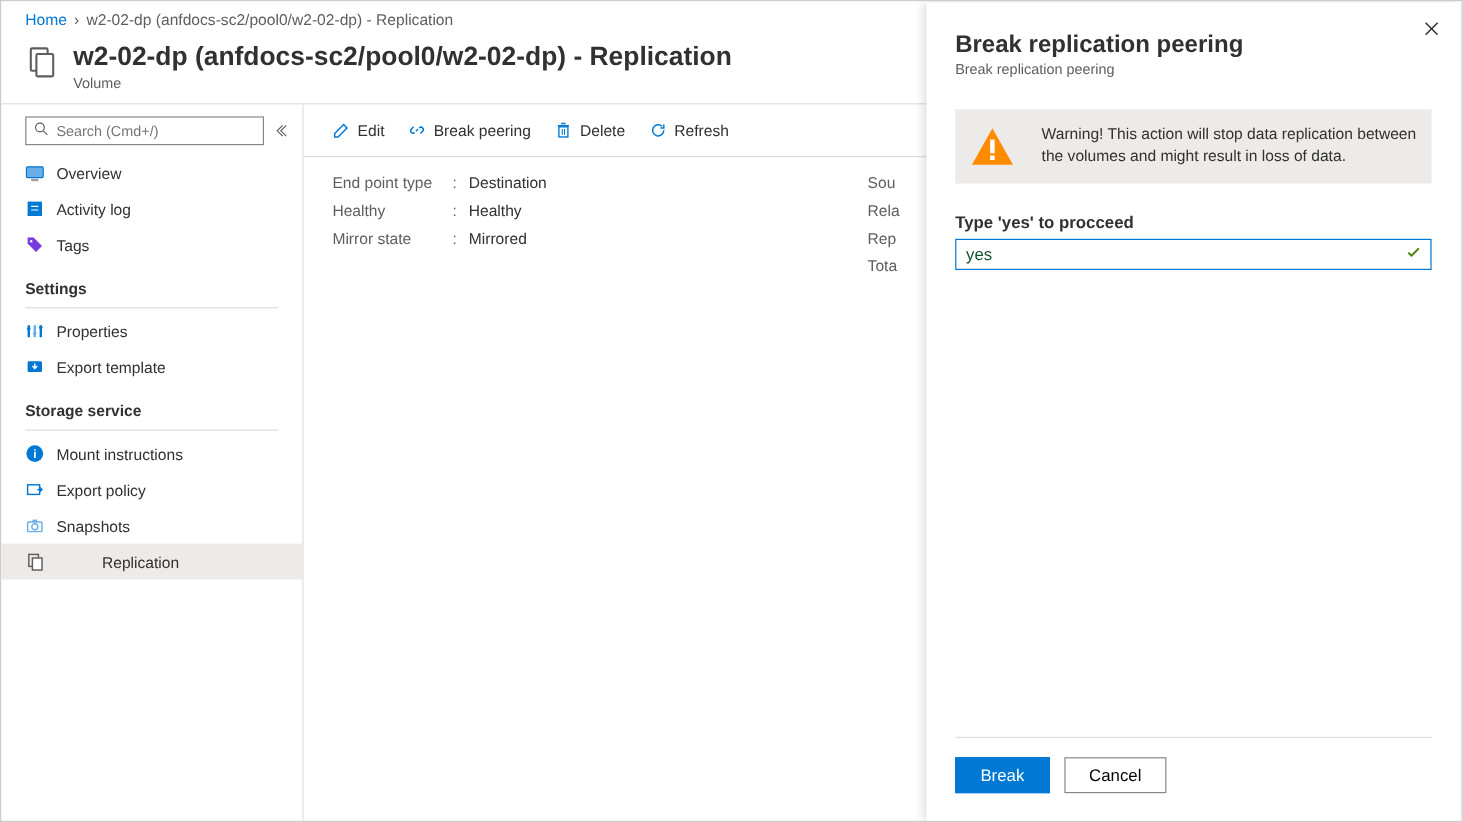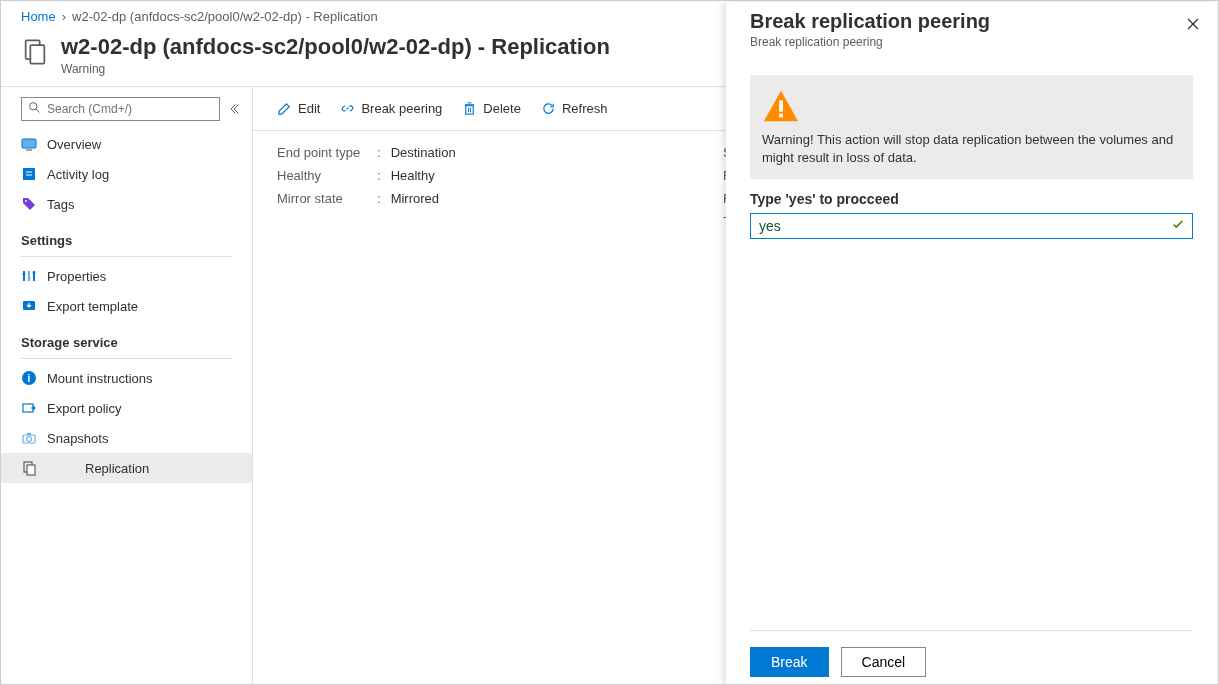--- a/index.html
+++ b/index.html
@@ -124,45 +124,44 @@
       top: 100px;
       cursor: pointer;
       color: #605e5c;
       font-size: 14px;
     }
 
     .panel {
       position: absolute;
       right: 1px;
       top: 1px;
-      width: 491px;
+      width: 445px;
       height: calc(685px - 2px);
       background: #fff;
       box-shadow: -2px 0 8px rgba(0,0,0,0.15);
       z-index: 50;
-      padding: 8px 24px;
+      padding: 24px 24px;
       display: flex;
       flex-direction: column;
     }
     .panel-close {
       position: absolute;
       right: 16px;
       top: 14px;
       cursor: pointer;
     }
     .panel-title { font-size: 20px; font-weight: 600; }
     .panel-subtitle { font-size: 12px; color: #605e5c; margin-top: 2px; margin-bottom: 26px;}
     .warning-box {
       background: #edebe9;
       padding: 12px;
       display: flex;
-      gap: 6px;
+      gap: 22px;
       align-items: flex-start;
-      margin-bottom: 12px;
-      flex-direction: column;
+      margin-bottom: 24px;
     }
     .warning-icon { width: 38px; height: 38px; flex-shrink: 0;}
     .warning-text { font-size: 13px; line-height: 1.4; color: #323130; }
     .input-label { font-size: 14px; font-weight: 600; margin-bottom: 6px; }
     .confirm-input-wrap { position: relative; }
     .confirm-input {
       width: 100%;
       height: 26px;
       border: 1px solid #0078d4;
       outline: none;
@@ -205,21 +204,21 @@
 
 <div class="header">
   <span class="header-icon">
     <svg viewBox="0 0 24 24" width="28" height="28">
         <rect x="4" y="2" width="12" height="16" rx="1" fill="none" stroke="#605e5c" stroke-width="1.5"></rect>
         <rect x="8" y="6" width="12" height="16" rx="1" fill="#fff" stroke="#605e5c" stroke-width="1.5"></rect>
       </svg>
   </span>
   <div>
     <div class="header-title">w2-02-dp (anfdocs-sc2/pool0/w2-02-dp) - Replication</div>
-    <div class="header-subtitle">Warning</div>
+    <div class="header-subtitle">Volume</div>
   </div>
 </div>
 
 <div class="main-row">
 
   <div class="sidebar">
     <div class="search-row">
       <div class="search-box">
         <span>
           <svg width="13" height="13" viewBox="0 0 16 16">

